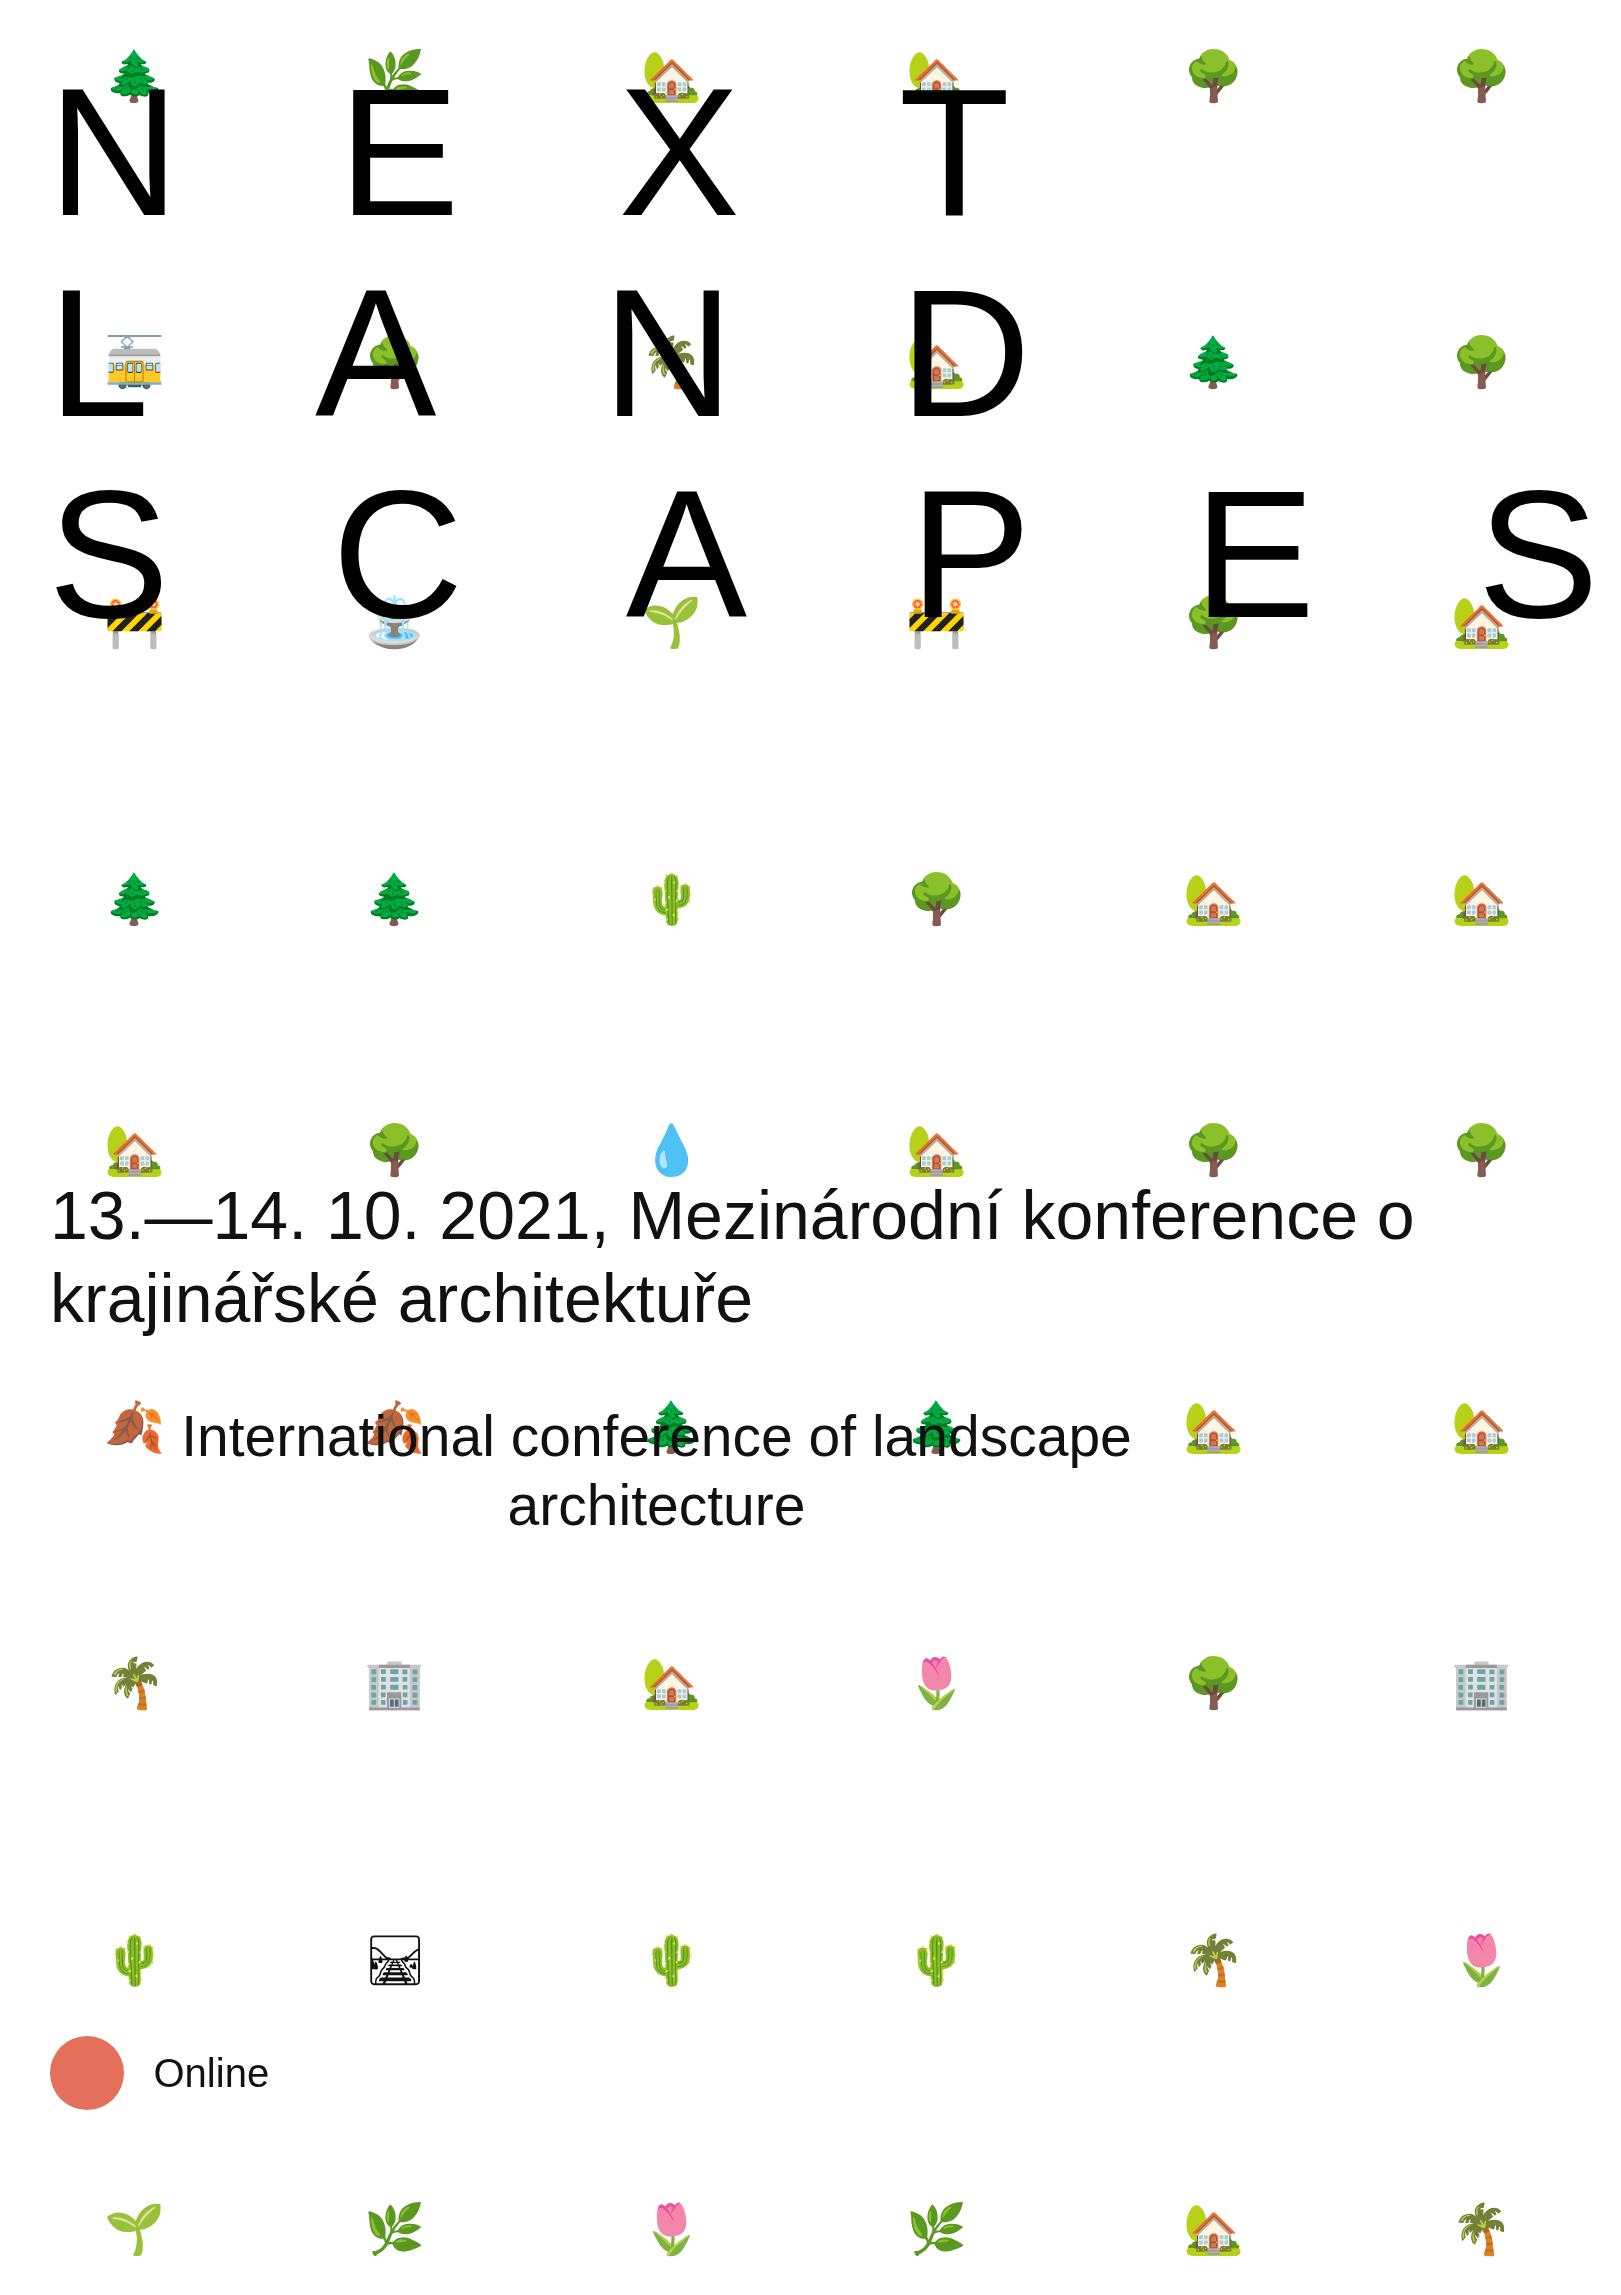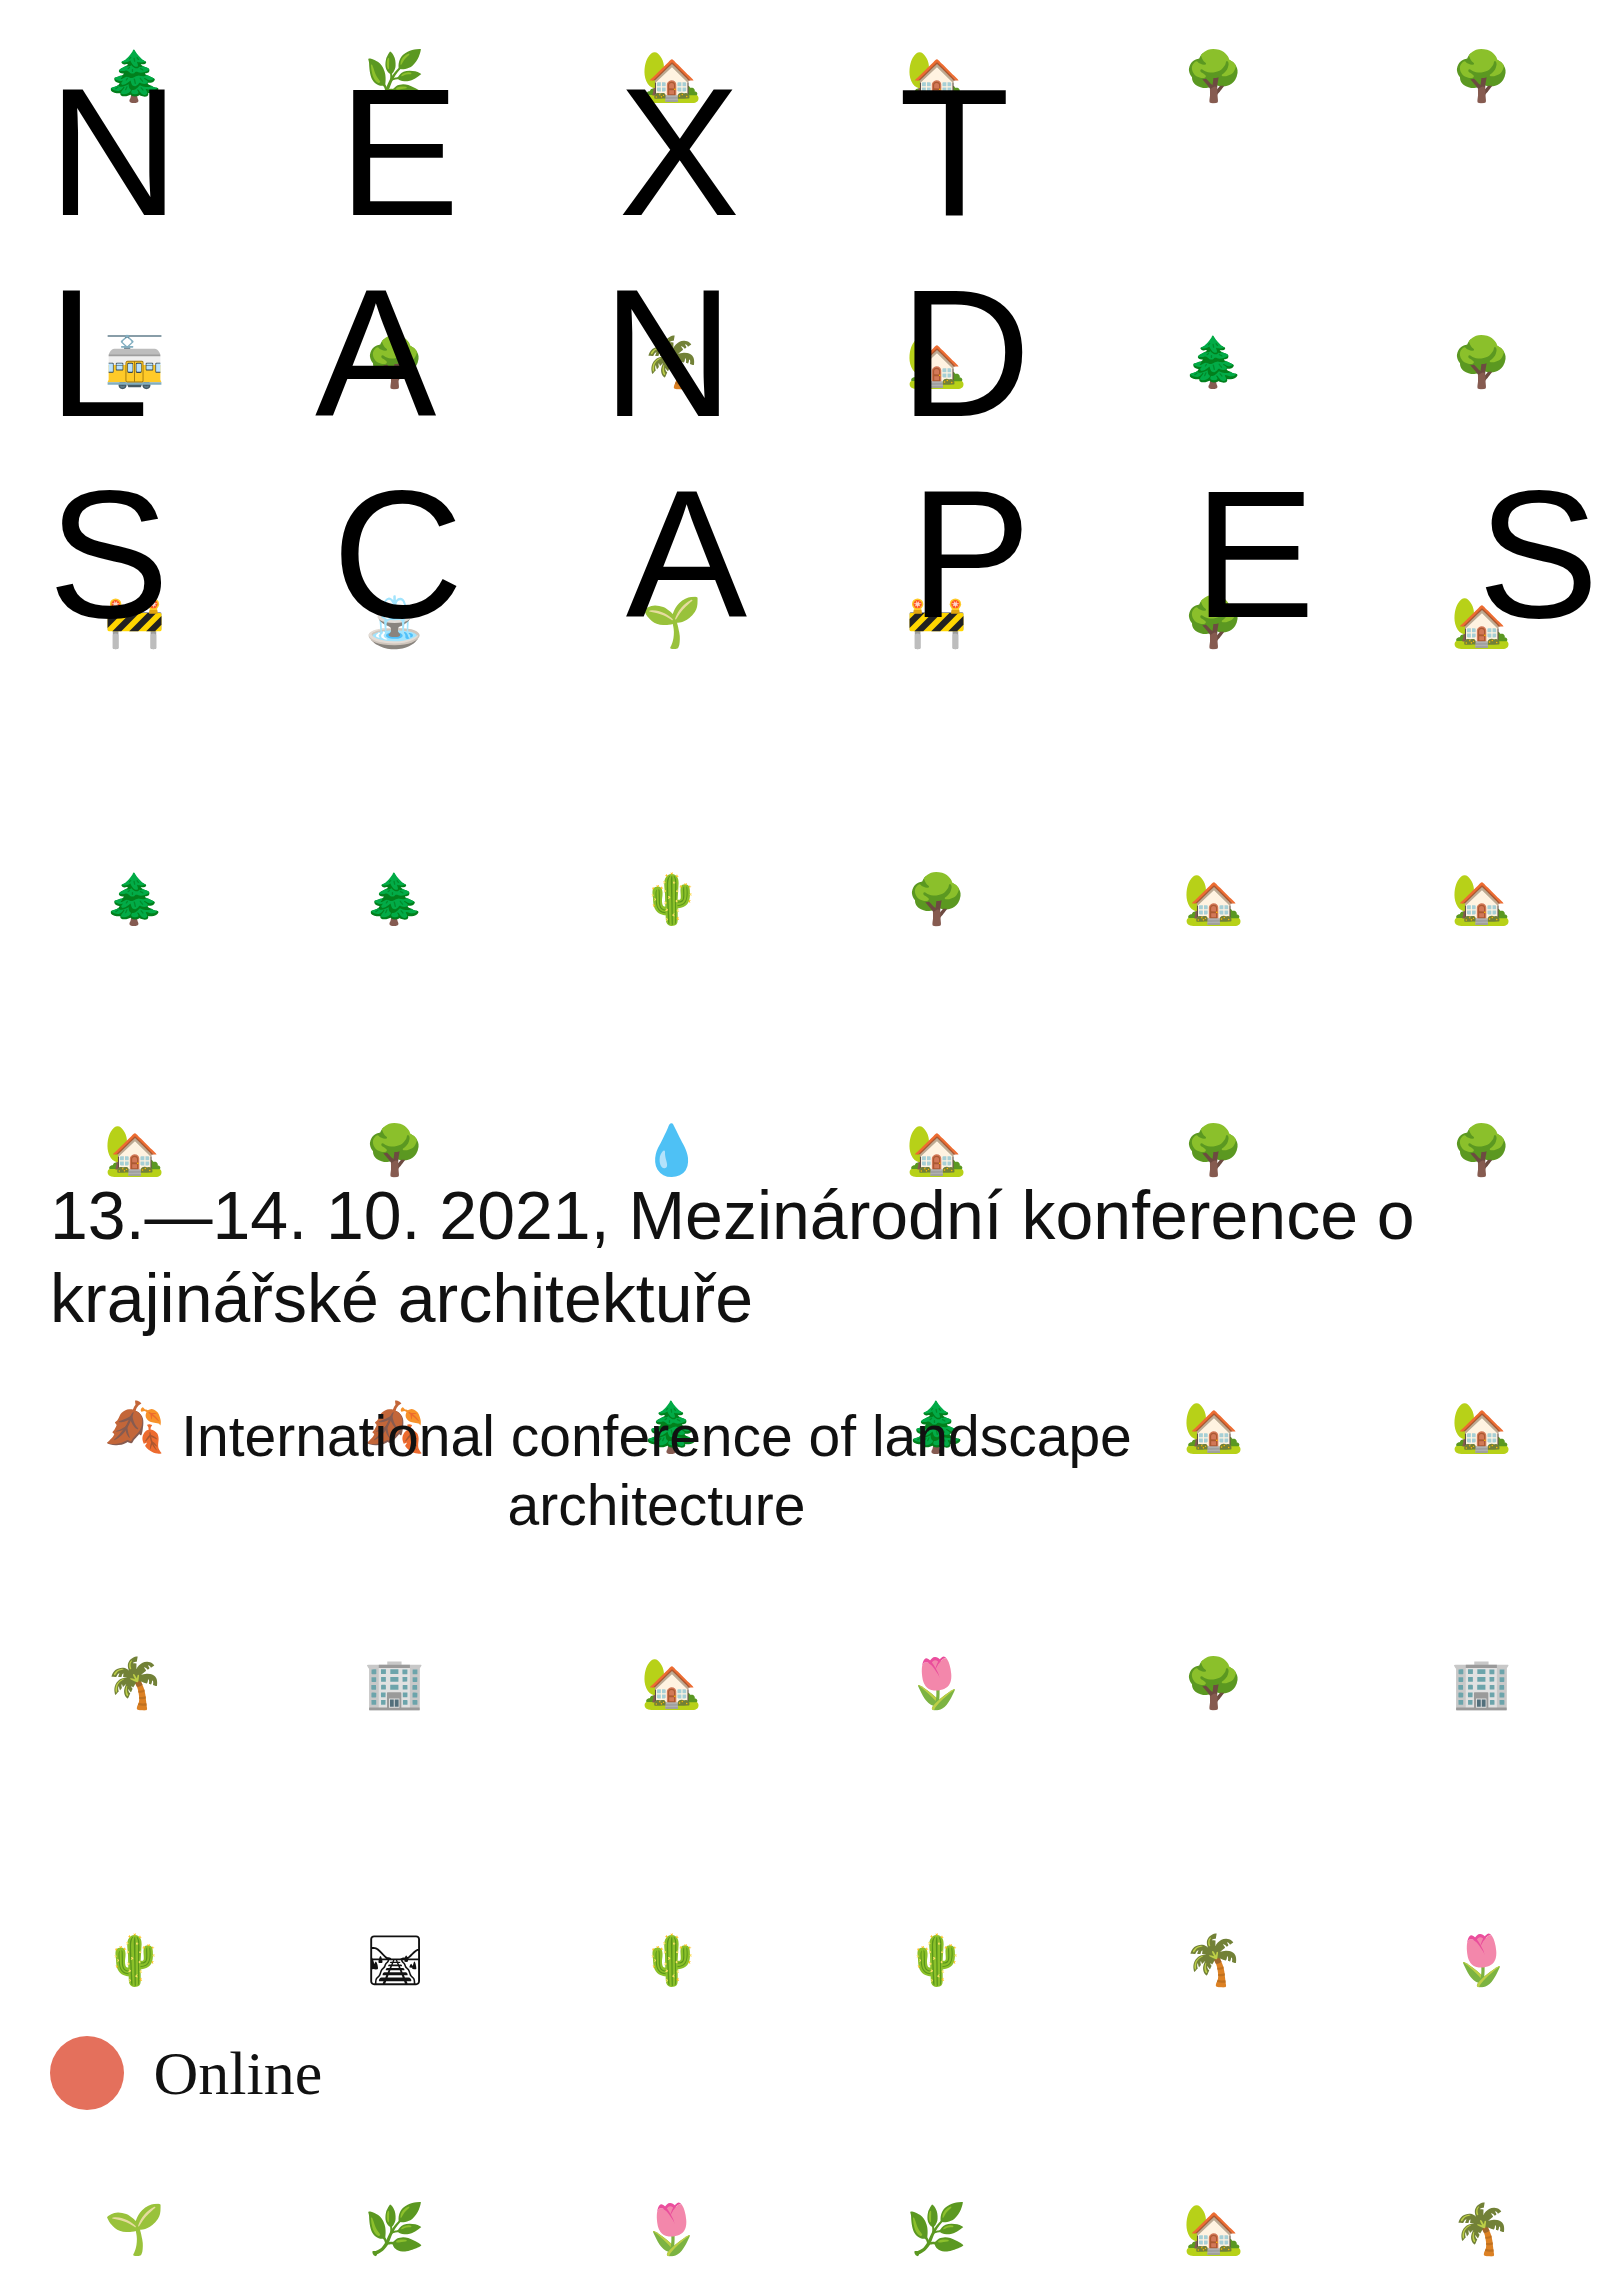--- a/index.html
+++ b/index.html
@@ -98,24 +98,23 @@
     gap: 29.5px;
   }
   #online-dot {
     width: 74px;
     height: 74px;
     border-radius: 50%;
     background: #e4705c;
     flex: 0 0 auto;
   }
   #online-label {
-    font-size: 62px;
+    font-size: 40px;
     line-height: 1;
     color: #111111;
-    font-family: Liberation Serif, serif;
   }
 </style>
 </head>
 <body>
 
 <div id="emoji-layer">
     <div class="emoji-cell" style="left: 134px; top: 52px;">🌲</div>
     <div class="emoji-cell" style="left: 394px; top: 52px;">🌿</div>
     <div class="emoji-cell" style="left: 671px; top: 52px;">🏡</div>
     <div class="emoji-cell" style="left: 936px; top: 52px;">🏡</div>

